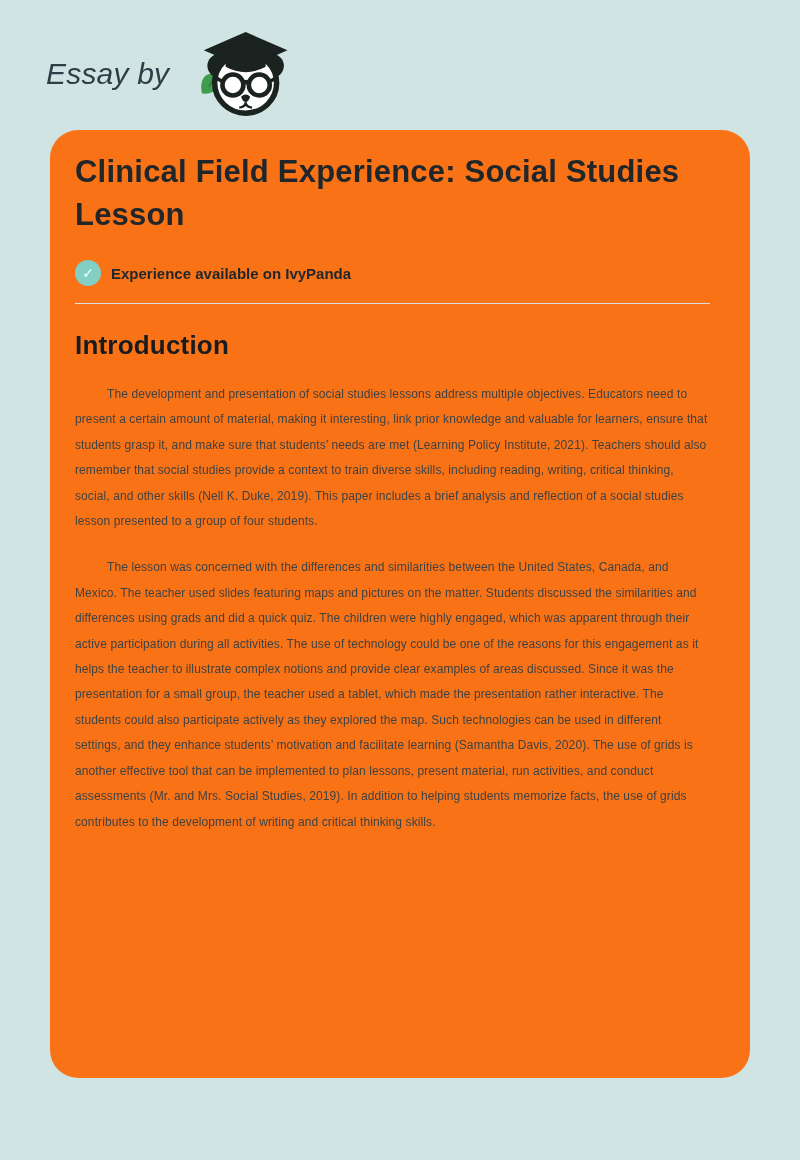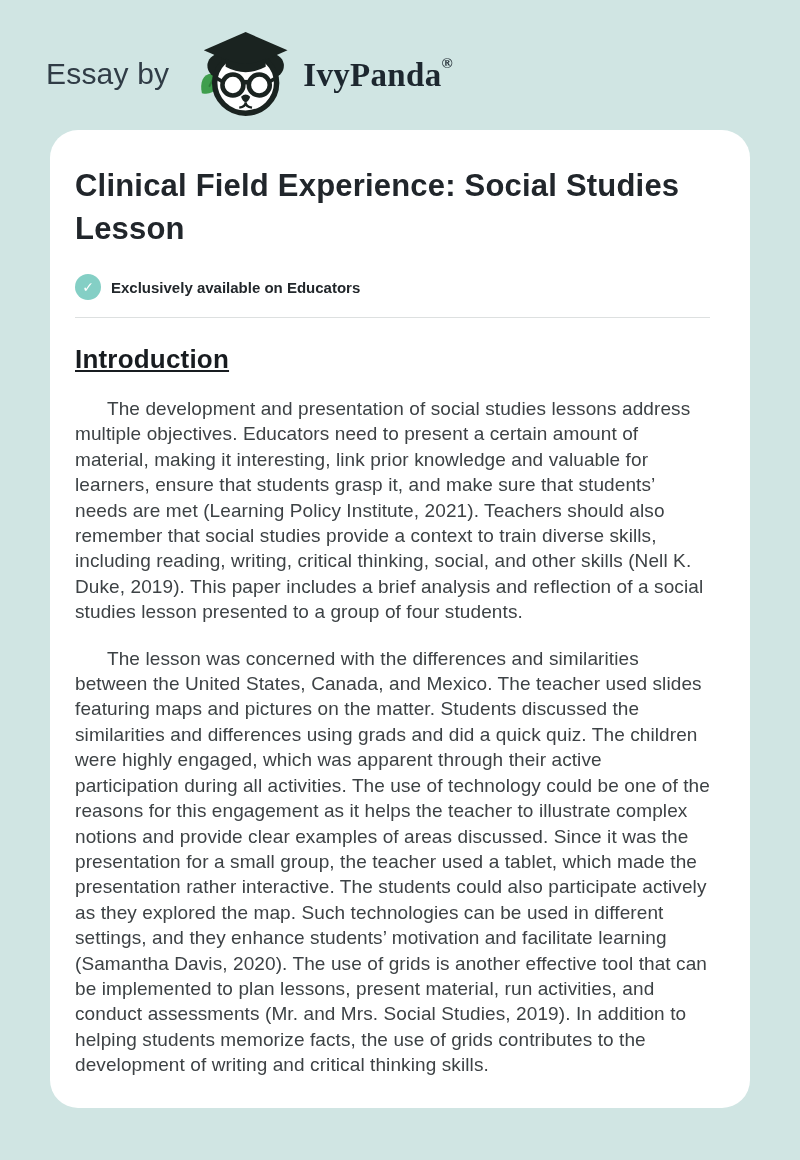--- a/index.html
+++ b/index.html
@@ -5,37 +5,37 @@
   html,body{margin:0;padding:0;}
   body{
     width:800px;height:1160px;
     background:#d0e5e3;
     font-family:"Liberation Sans","DejaVu Sans",sans-serif;
     -webkit-font-smoothing:antialiased;
   }
   
   .header{
     display:flex;align-items:center;
-    padding:30px 0 0 46px;height:88px;
+    padding:30px 0 0 46px;height:88px;font-style:italic;
   }
   .essay-by{
     font-size:30px;color:#303c46;letter-spacing:.2px;
   }
   .logo{margin:0 10px 0 22px;display:block;}
   .brand{
     font-family:"Liberation Serif","DejaVu Serif",serif;
     font-weight:bold;font-size:33px;color:#1d272f;letter-spacing:.3px;
   }
   .brand sup{font-size:15px;vertical-align:18px;}
   
   .card{
     margin:12px 50px 11px 50px;
-    background:#ffffff;
+    background:#f97316;
     border-radius:28px;
-    padding:34px 40px 30px 25px;
+    padding:20px 40px 30px 25px;
     box-sizing:border-box;
     min-height:948px;
   }
   .doc-title{
     margin:0 0 24px 0;
     font-size:31px;line-height:43px;font-weight:bold;
     color:#21262b;letter-spacing:.2px;
   }
   .badge-row{display:flex;align-items:center;margin:0 0 17px 0;}
   .check-circle{
@@ -43,25 +43,25 @@
     background:#84cfc5;color:#ffffff;
     display:flex;align-items:center;justify-content:center;
     font-size:14px;font-weight:bold;flex:0 0 26px;
   }
   .badge-label{
     margin-left:10px;font-size:15px;font-weight:bold;color:#22272b;
   }
   .divider{border:none;border-top:1px solid #dde0e0;margin:0 0 4px 0;}
   .section-heading{
     margin:26px 0 0 0;
-    font-size:26px;font-weight:bold;color:#181c20;letter-spacing:.2px;text-decoration:underline;
+    font-size:26px;font-weight:bold;color:#181c20;letter-spacing:.2px;
   }
   .para{
     margin:21px 0 0 0;
-    font-size:19px;line-height:25.4px;color:#3d4245;
+    font-size:12px;line-height:25.4px;color:#3d4245;
     text-indent:32px;letter-spacing:.1px;
   }
 </style>
 </head>
 <body>
 
 <div class="header">
   <span class="essay-by">Essay by</span>
   <svg class="logo" width="102" height="88" viewBox="0 0 112 96" aria-hidden="true">
 
@@ -80,29 +80,28 @@
 
     <circle cx="46" cy="60" r="11.5" fill="#ffffff" stroke="#1a2320" stroke-width="5"></circle>
     <circle cx="75" cy="60" r="11.5" fill="#ffffff" stroke="#1a2320" stroke-width="5"></circle>
     <line x1="57" y1="57" x2="64" y2="57" stroke="#1a2320" stroke-width="5"></line>
     <line x1="34" y1="56" x2="27" y2="52" stroke="#1a2320" stroke-width="4"></line>
     <line x1="87" y1="56" x2="94" y2="52" stroke="#1a2320" stroke-width="4"></line>
 
     <path d="M55 73 Q60 68 65 73 Q63 79 60 79 Q57 79 55 73 Z" fill="#1a2320"></path>
     <path d="M60 79 Q60 84 53 85 M60 79 Q60 84 67 85" stroke="#1a2320" stroke-width="2.5" fill="none"></path>
   </svg>
-  <span class="brand"><span>IvyPanda</span><sup>®</sup></span>
 </div>
 
 <div class="card">
   <h1 class="doc-title">Clinical Field Experience: Social Studies Lesson</h1>
 
   <div class="badge-row">
     <span class="check-circle">✓</span>
-    <span class="badge-label">Exclusively available on Educators</span>
+    <span class="badge-label">Experience available on IvyPanda</span>
   </div>
 
   <hr class="divider">
 
   <h2 class="section-heading">Introduction</h2>
   <p class="para">The development and presentation of social studies lessons address multiple objectives. Educators need to present a certain amount of material, making it interesting, link prior knowledge and valuable for learners, ensure that students grasp it, and make sure that students’ needs are met (Learning Policy Institute, 2021). Teachers should also remember that social studies provide a context to train diverse skills, including reading, writing, critical thinking, social, and other skills (Nell K. Duke, 2019). This paper includes a brief analysis and reflection of a social studies lesson presented to a group of four students.</p>
 
   <p class="para">The lesson was concerned with the differences and similarities between the United States, Canada, and Mexico. The teacher used slides featuring maps and pictures on the matter. Students discussed the similarities and differences using grads and did a quick quiz. The children were highly engaged, which was apparent through their active participation during all activities. The use of technology could be one of the reasons for this engagement as it helps the teacher to illustrate complex notions and provide clear examples of areas discussed. Since it was the presentation for a small group, the teacher used a tablet, which made the presentation rather interactive. The students could also participate actively as they explored the map. Such technologies can be used in different settings, and they enhance students’ motivation and facilitate learning (Samantha Davis, 2020). The use of grids is another effective tool that can be implemented to plan lessons, present material, run activities, and conduct assessments (Mr. and Mrs. Social Studies, 2019). In addition to helping students memorize facts, the use of grids contributes to the development of writing and critical thinking skills.</p>
 </div>
 

